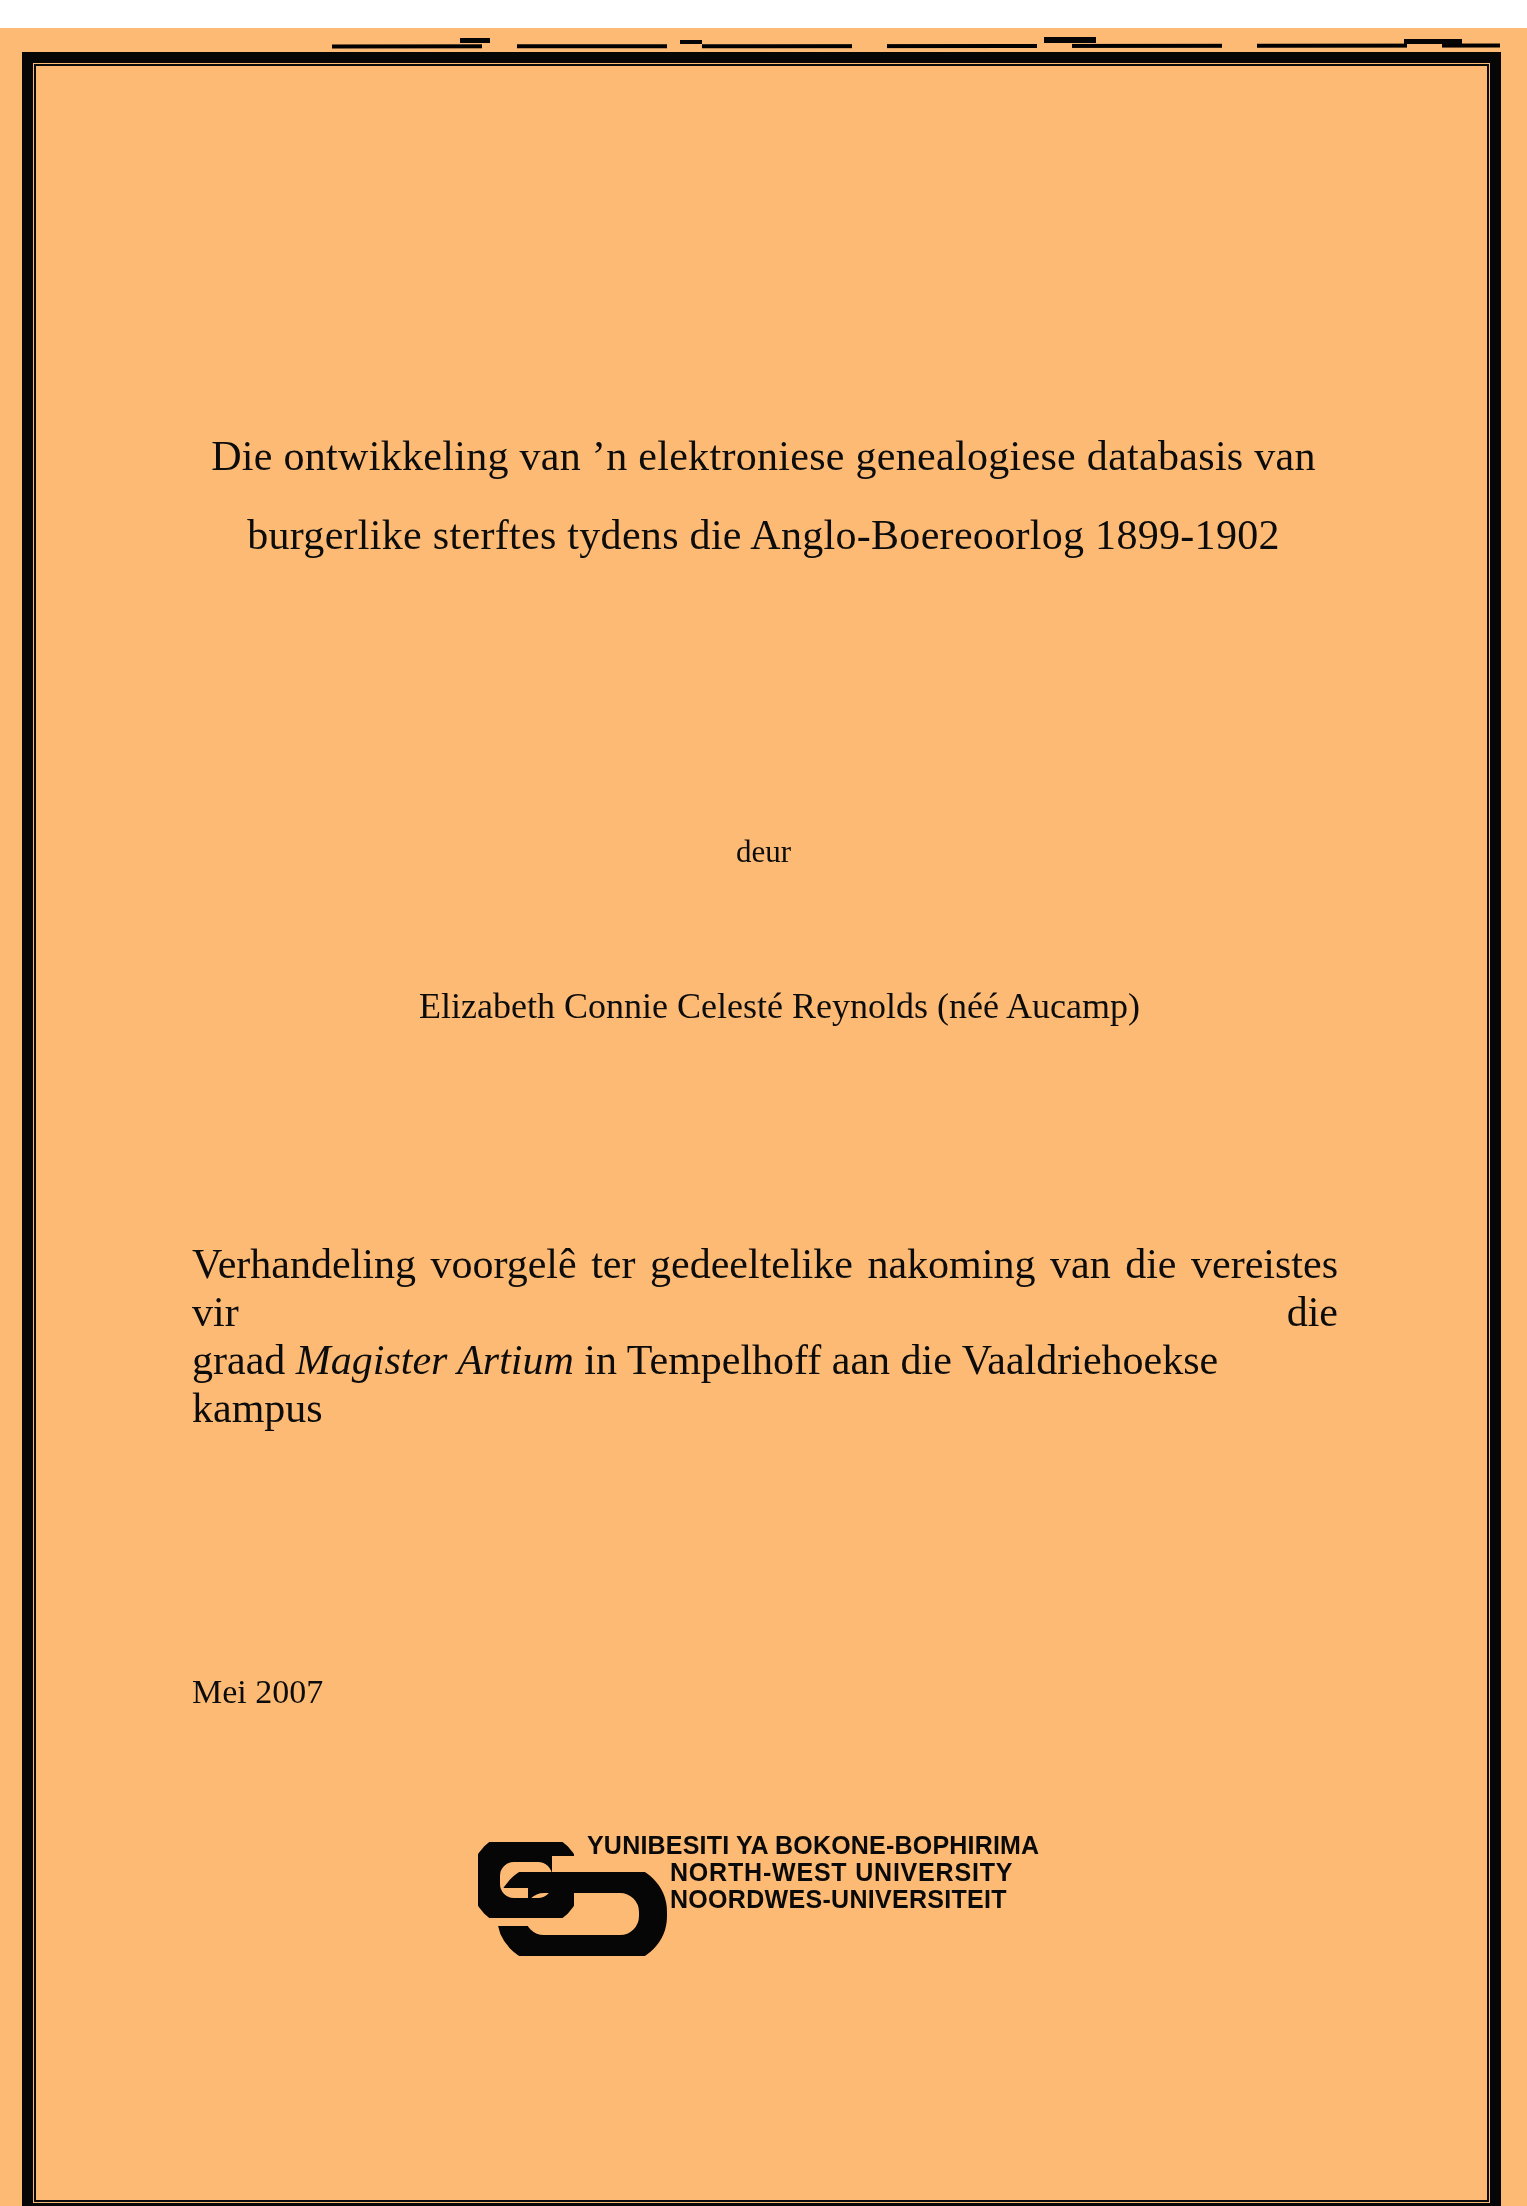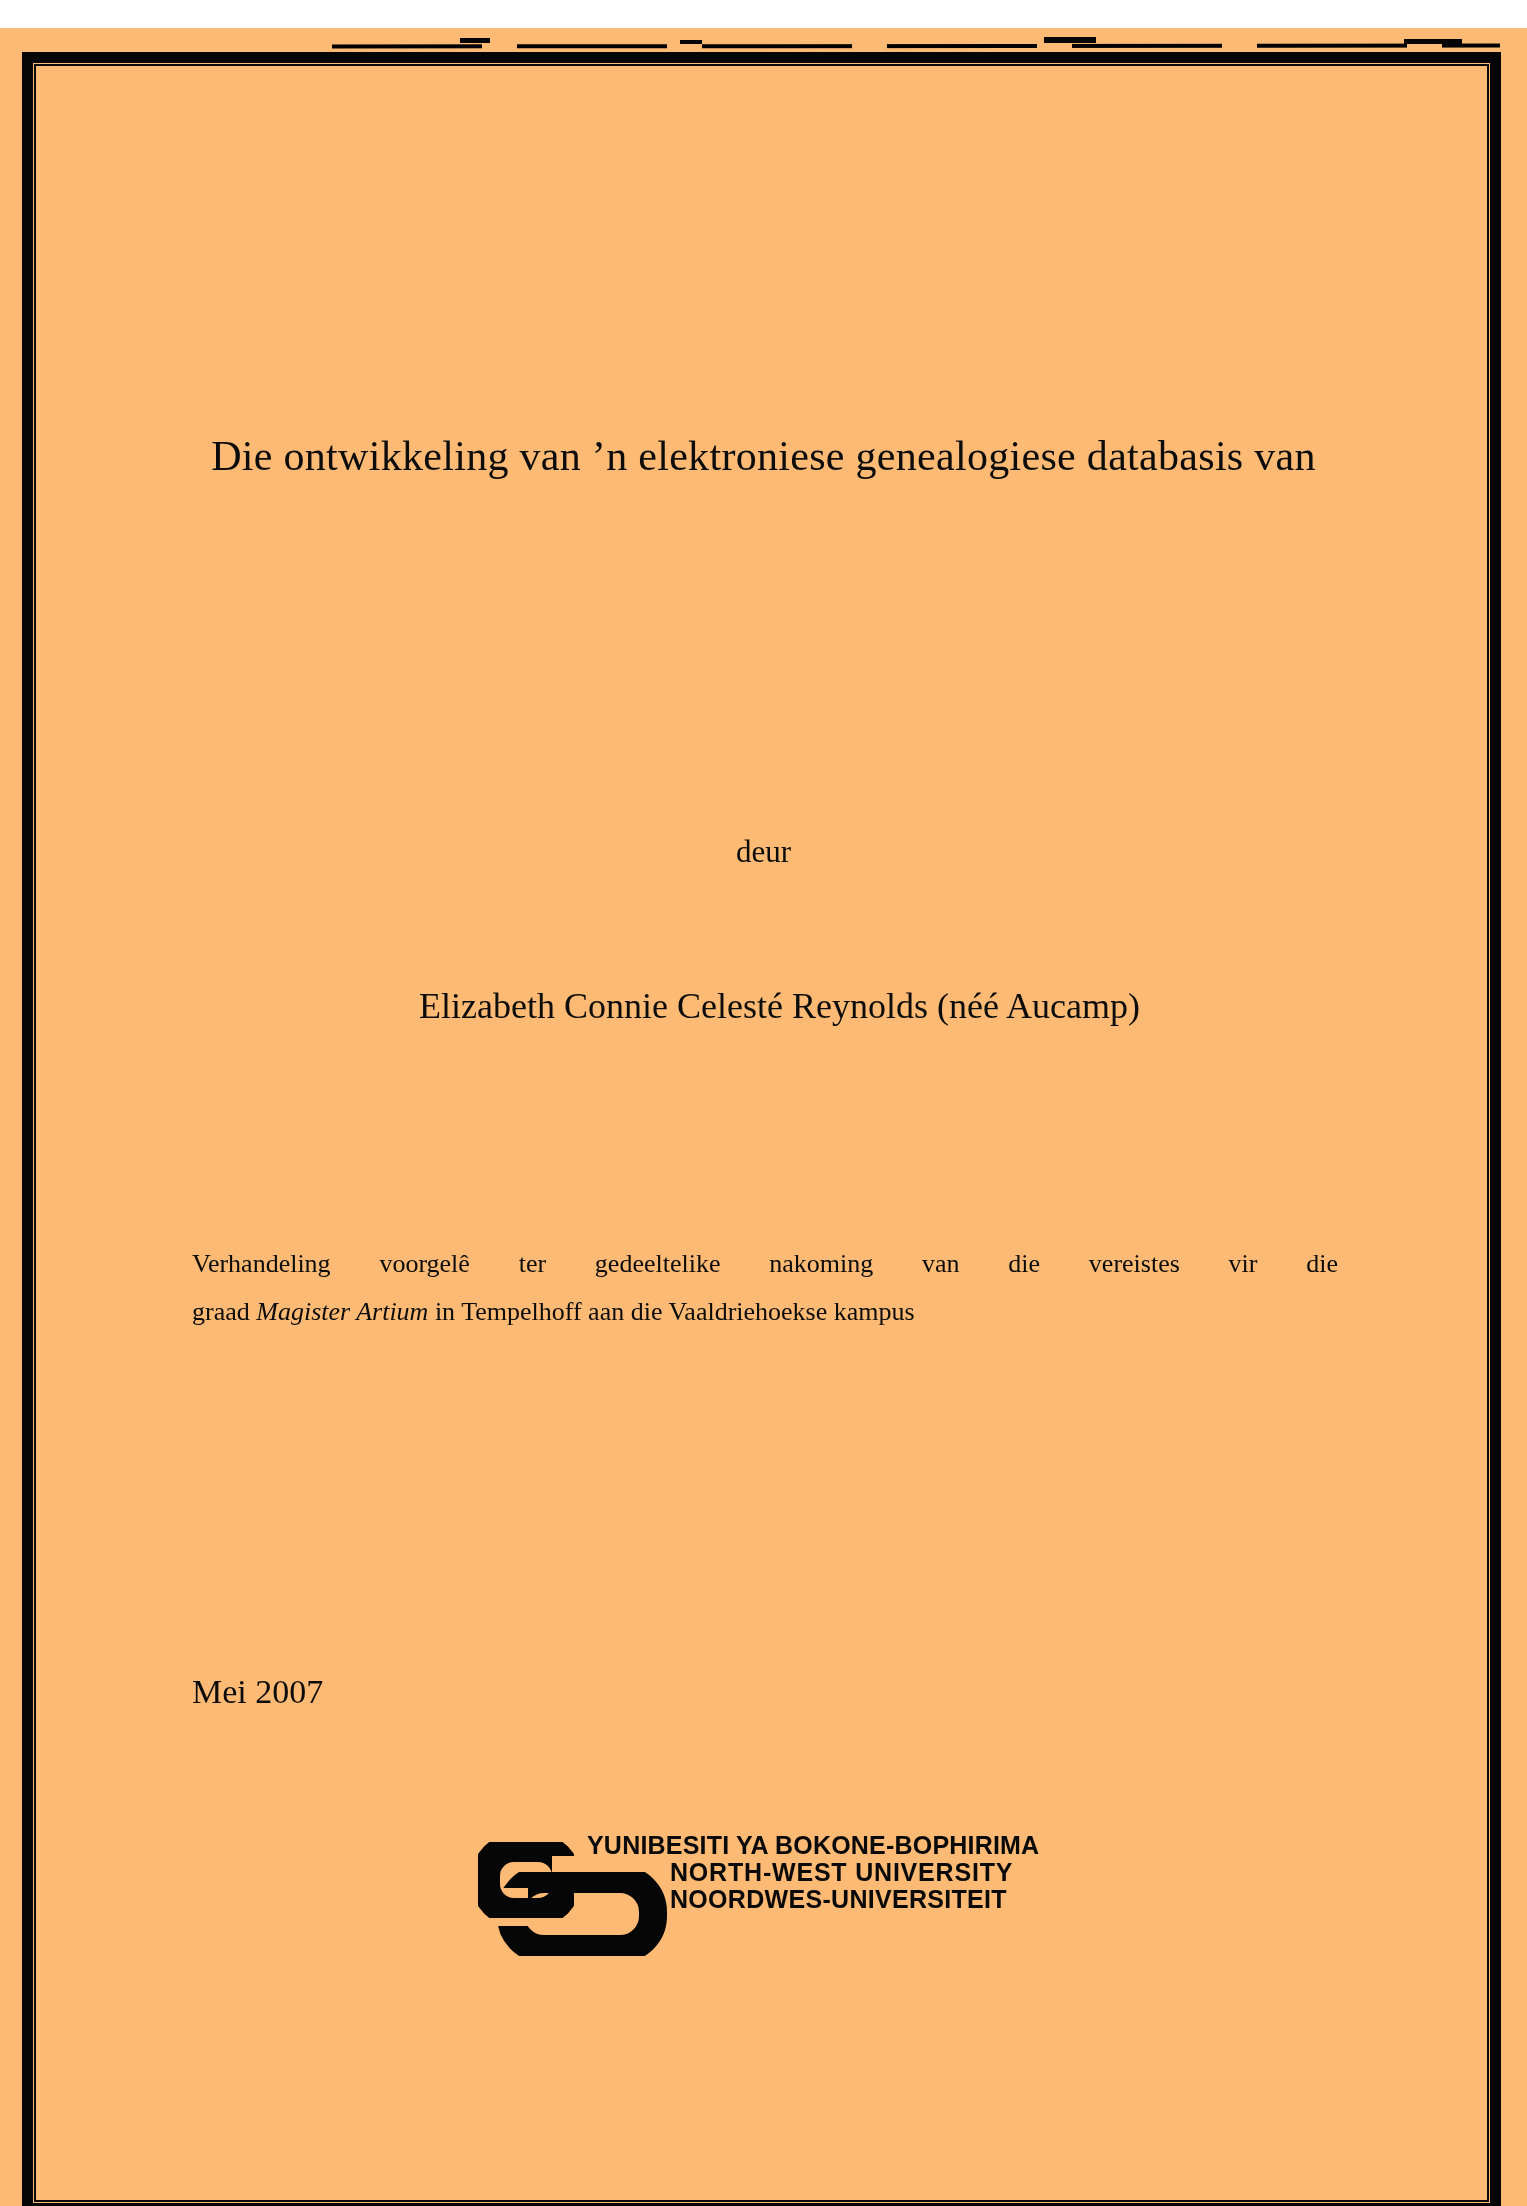--- a/index.html
+++ b/index.html
@@ -43,21 +43,21 @@
   .deur{
     position:absolute;top:806px;left:0;right:0;
     text-align:center;font-size:31px;line-height:36px;
   }
   .author{
     position:absolute;top:957px;left:0;right:0;
     text-align:center;font-size:36px;line-height:42px;white-space:nowrap;padding-left:32px;
   }
   .statement{
     position:absolute;top:1212px;left:192px;width:1146px;
-    font-size:26px;line-height:48px;
+    font-size:42px;line-height:48px;
   }
   .st1{text-align:justify;text-align-last:justify;}
   .italic{font-style:italic;}
   .supervisor{
     position:absolute;top:1640px;left:192px;
     font-size:34px;line-height:47px;white-space:nowrap;
   }
 
   
   .logo{position:absolute;left:468px;top:1800px;width:640px;height:150px;}
@@ -81,20 +81,21 @@
   <div class="speck s2"></div>
   <div class="speck s3"></div>
   <div class="speck s4"></div>
 
   <div class="frame-outer">
     <div class="frame-inner"></div>
   </div>
 
   <div class="title">
     <div>Die ontwikkeling van ’n elektroniese genealogiese databasis van</div>
+    <div>burgerlike sterftes tydens die Anglo-Boereoorlog 1899-1902</div>
   </div>
 
   <div class="deur">deur</div>
 
   <div class="author">Elizabeth Connie Celesté Reynolds (néé Aucamp)</div>
 
   <div class="statement">
     <div class="st1">Verhandeling voorgelê ter gedeeltelike nakoming van die vereistes vir die</div>
     <div><span>graad </span><span class="italic">Magister Artium</span><span> in Tempelhoff aan die Vaaldriehoekse kampus</span></div>
   </div>

